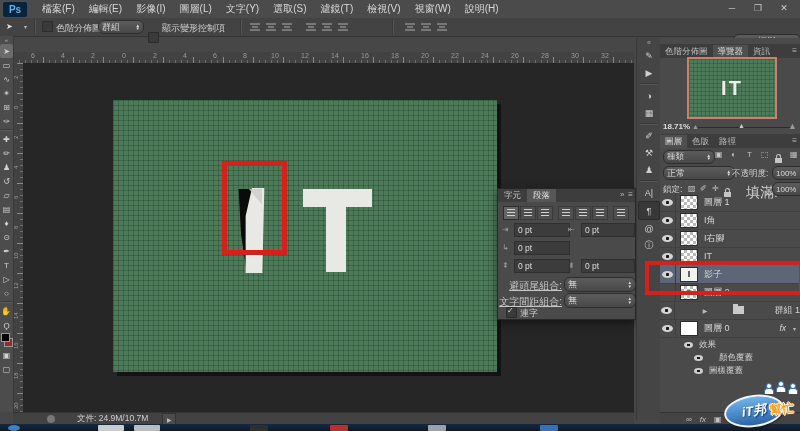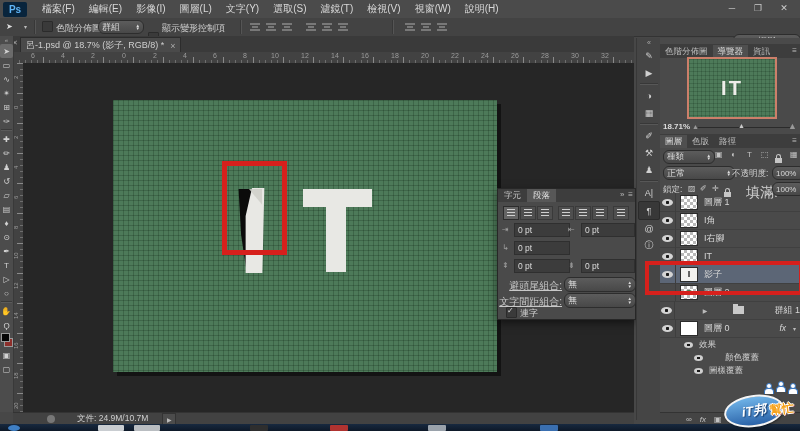--- a/index.html
+++ b/index.html
@@ -175,28 +175,20 @@
     <div class="sep" style="left:392px;"></div>
     <div class="abs alico" style="left:405px;top:4px;"></div>
     <div class="abs alico" style="left:421px;top:4px;"></div>
     <div class="abs alico" style="left:437px;top:4px;"></div>
     <div class="abs dd" style="left:733px;top:16px;width:60px;height:12px;flex-direction:column;">
       <span>攝影</span>
         <span class="spin"></span>
     </div>
   </div>
 
-  <div class="abs tabbar">
-    <span class="abs" style="left:3px;top:3px;font-size:7px;color:#aaa;">↔</span>
-    <span class="abs" style="left:12px;top:3px;font-size:7px;color:#aaa;">✕</span>
-    <div class="doctab">
-      <span>呂-1.psd @ 18.7% (影子, RGB/8) *</span>
-      <span style="margin-left:6px;color:#aaa;">×</span>
-    </div>
-  </div>
 
   <div class="abs corner"></div>
   <div class="abs hruler">
     <span class="rlabel" style="left:18px;">6</span>
     <span class="rlabel" style="left:48px;">4</span>
     <span class="rlabel" style="left:78px;">2</span>
     <span class="rlabel" style="left:109px;">0</span>
     <span class="rlabel" style="left:140px;">2</span>
     <span class="rlabel" style="left:170px;">4</span>
     <span class="rlabel" style="left:200px;">6</span>
@@ -514,21 +506,21 @@
       <span class="lname">圖層 0</span>
       <span style="position:absolute;right:14px;font-style:italic;font-size:8.5px;color:#d8d8d8;">fx</span>
       <span style="position:absolute;right:4px;font-size:6px;color:#bbb;">▾</span>
     </div>
     <div class="erow" style="top:300px;">
       <span style="margin-left:24px;" class="smalleye"></span>
       <span style="margin-left:6px;">效果</span>
     </div>
     <div class="erow" style="top:313px;">
       <span style="margin-left:34px;" class="smalleye"></span>
-      <span style="margin-left:22px;font-family:Liberation Serif, serif;">顏色覆蓋</span>
+      <span style="margin-left:16px;font-family:Liberation Serif, serif;">顏色覆蓋</span>
     </div>
     <div class="erow" style="top:326px;">
       <span style="margin-left:34px;" class="smalleye"></span>
       <span style="margin-left:6px;">圖樣覆蓋</span>
     </div>
   </div>
 
   <div class="abs layerannot"></div>
 
   <div class="abs dockbottom">

